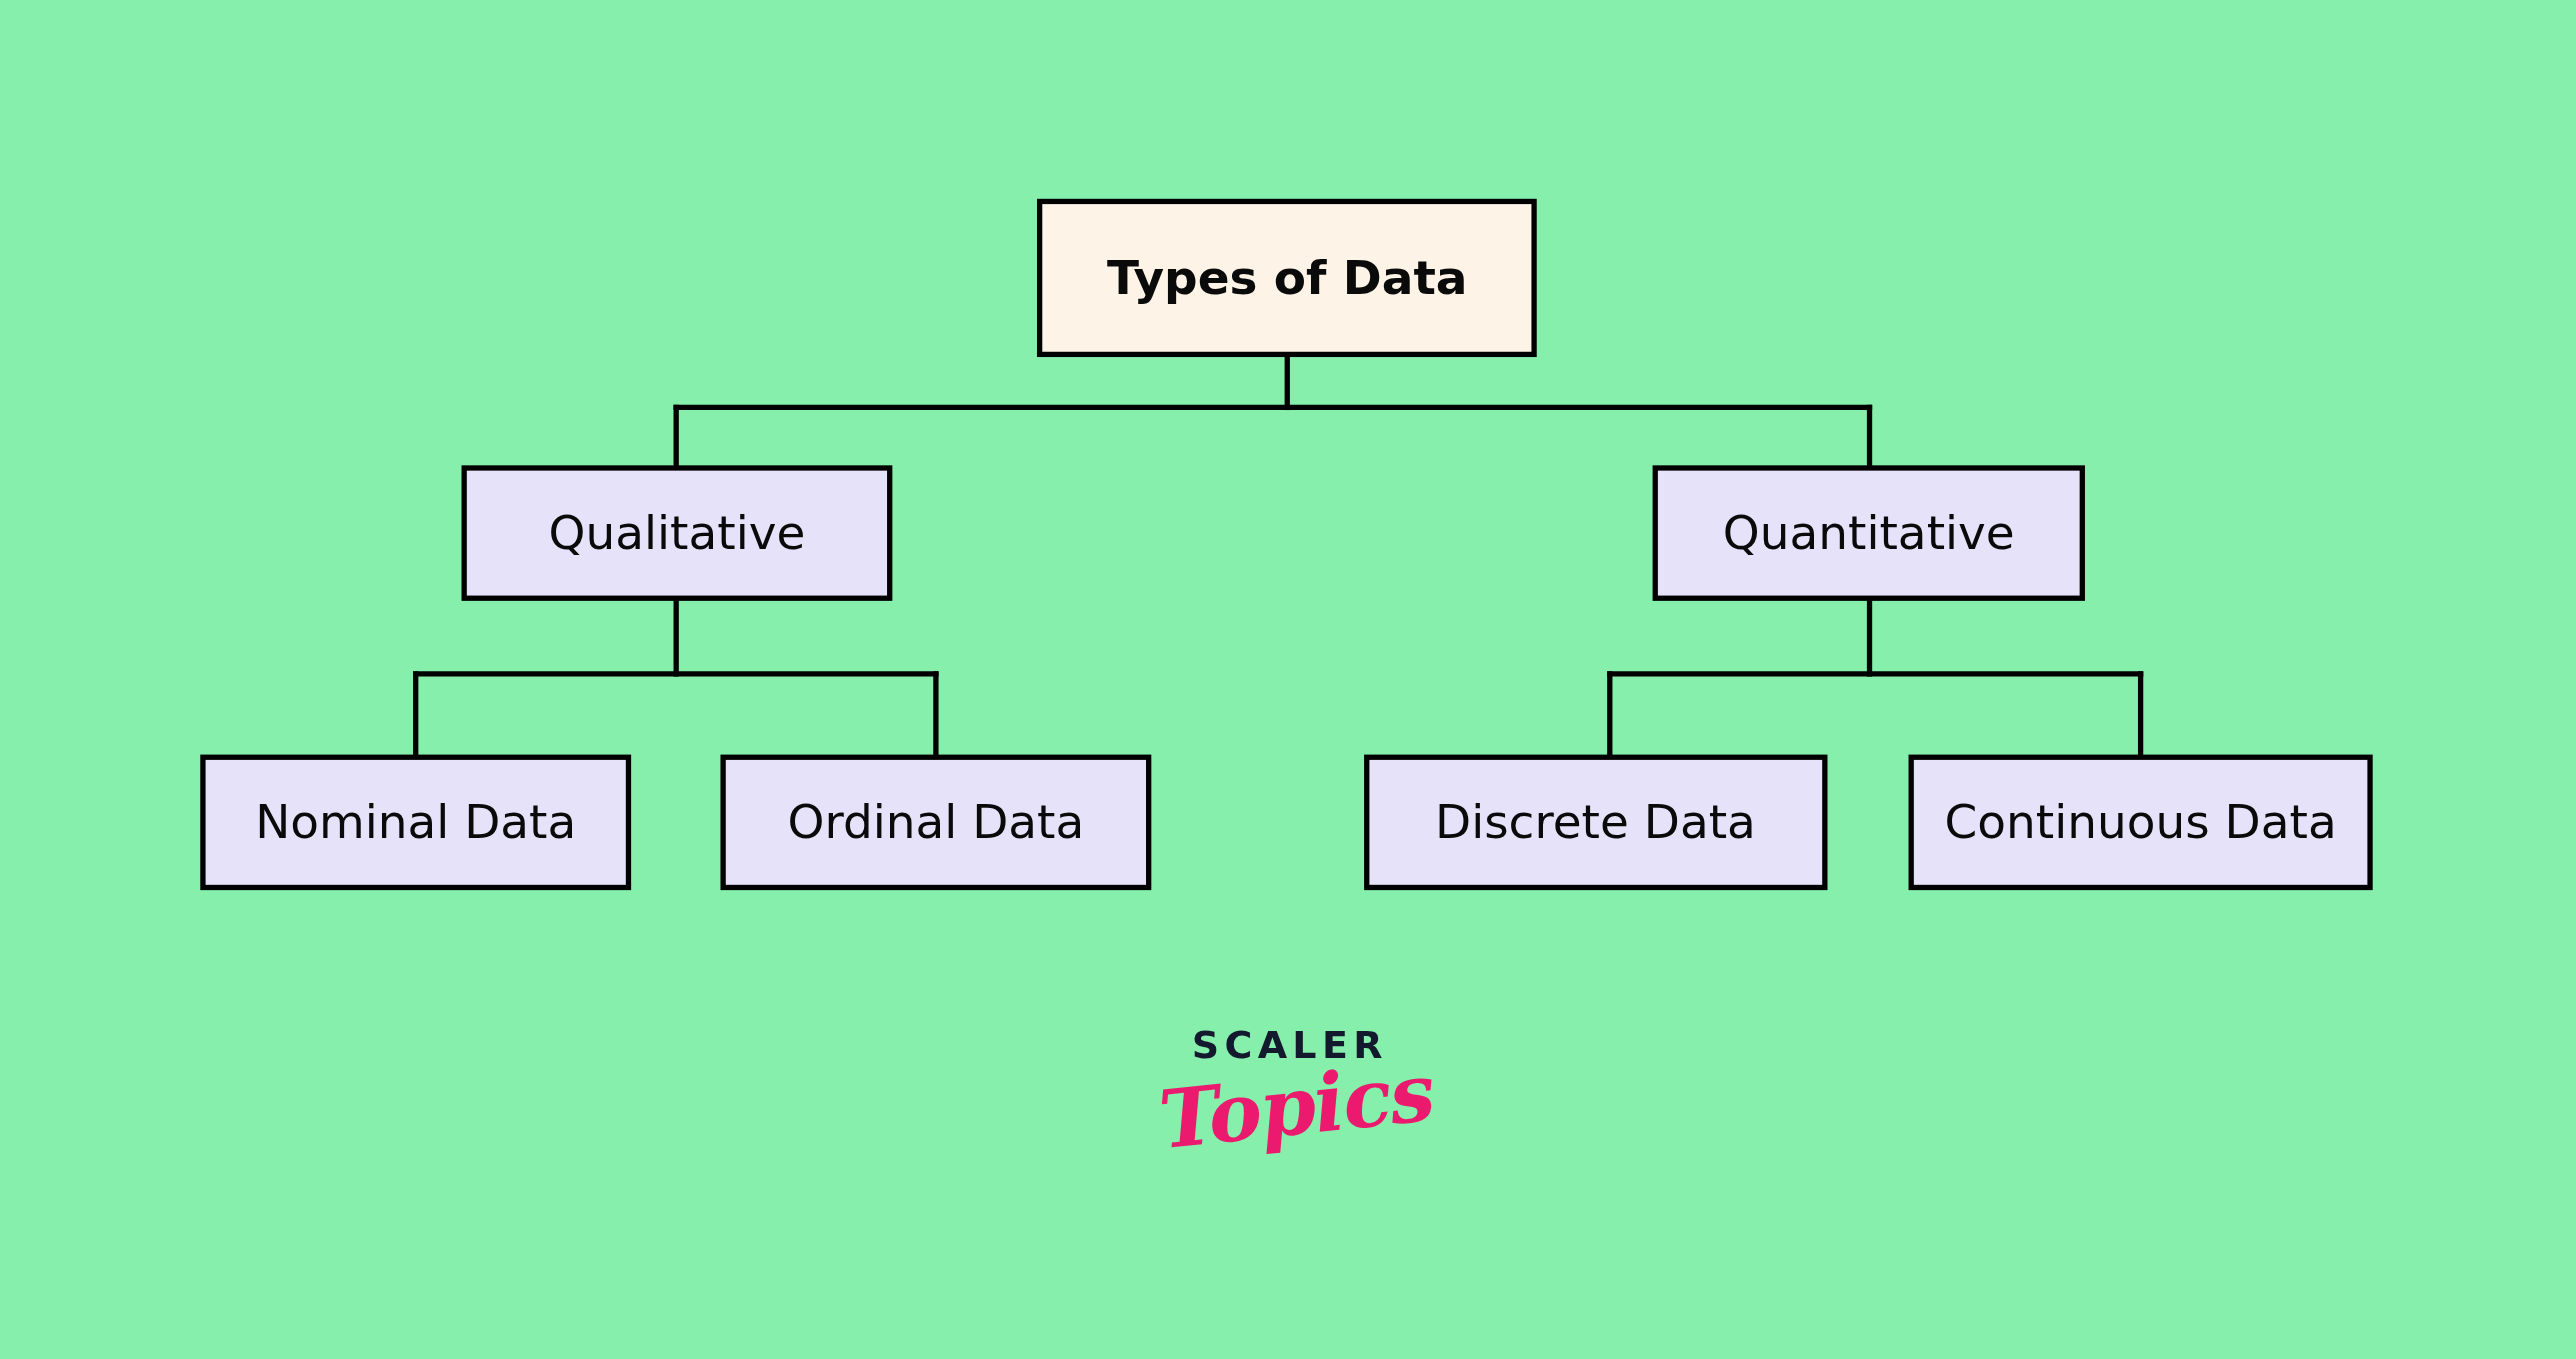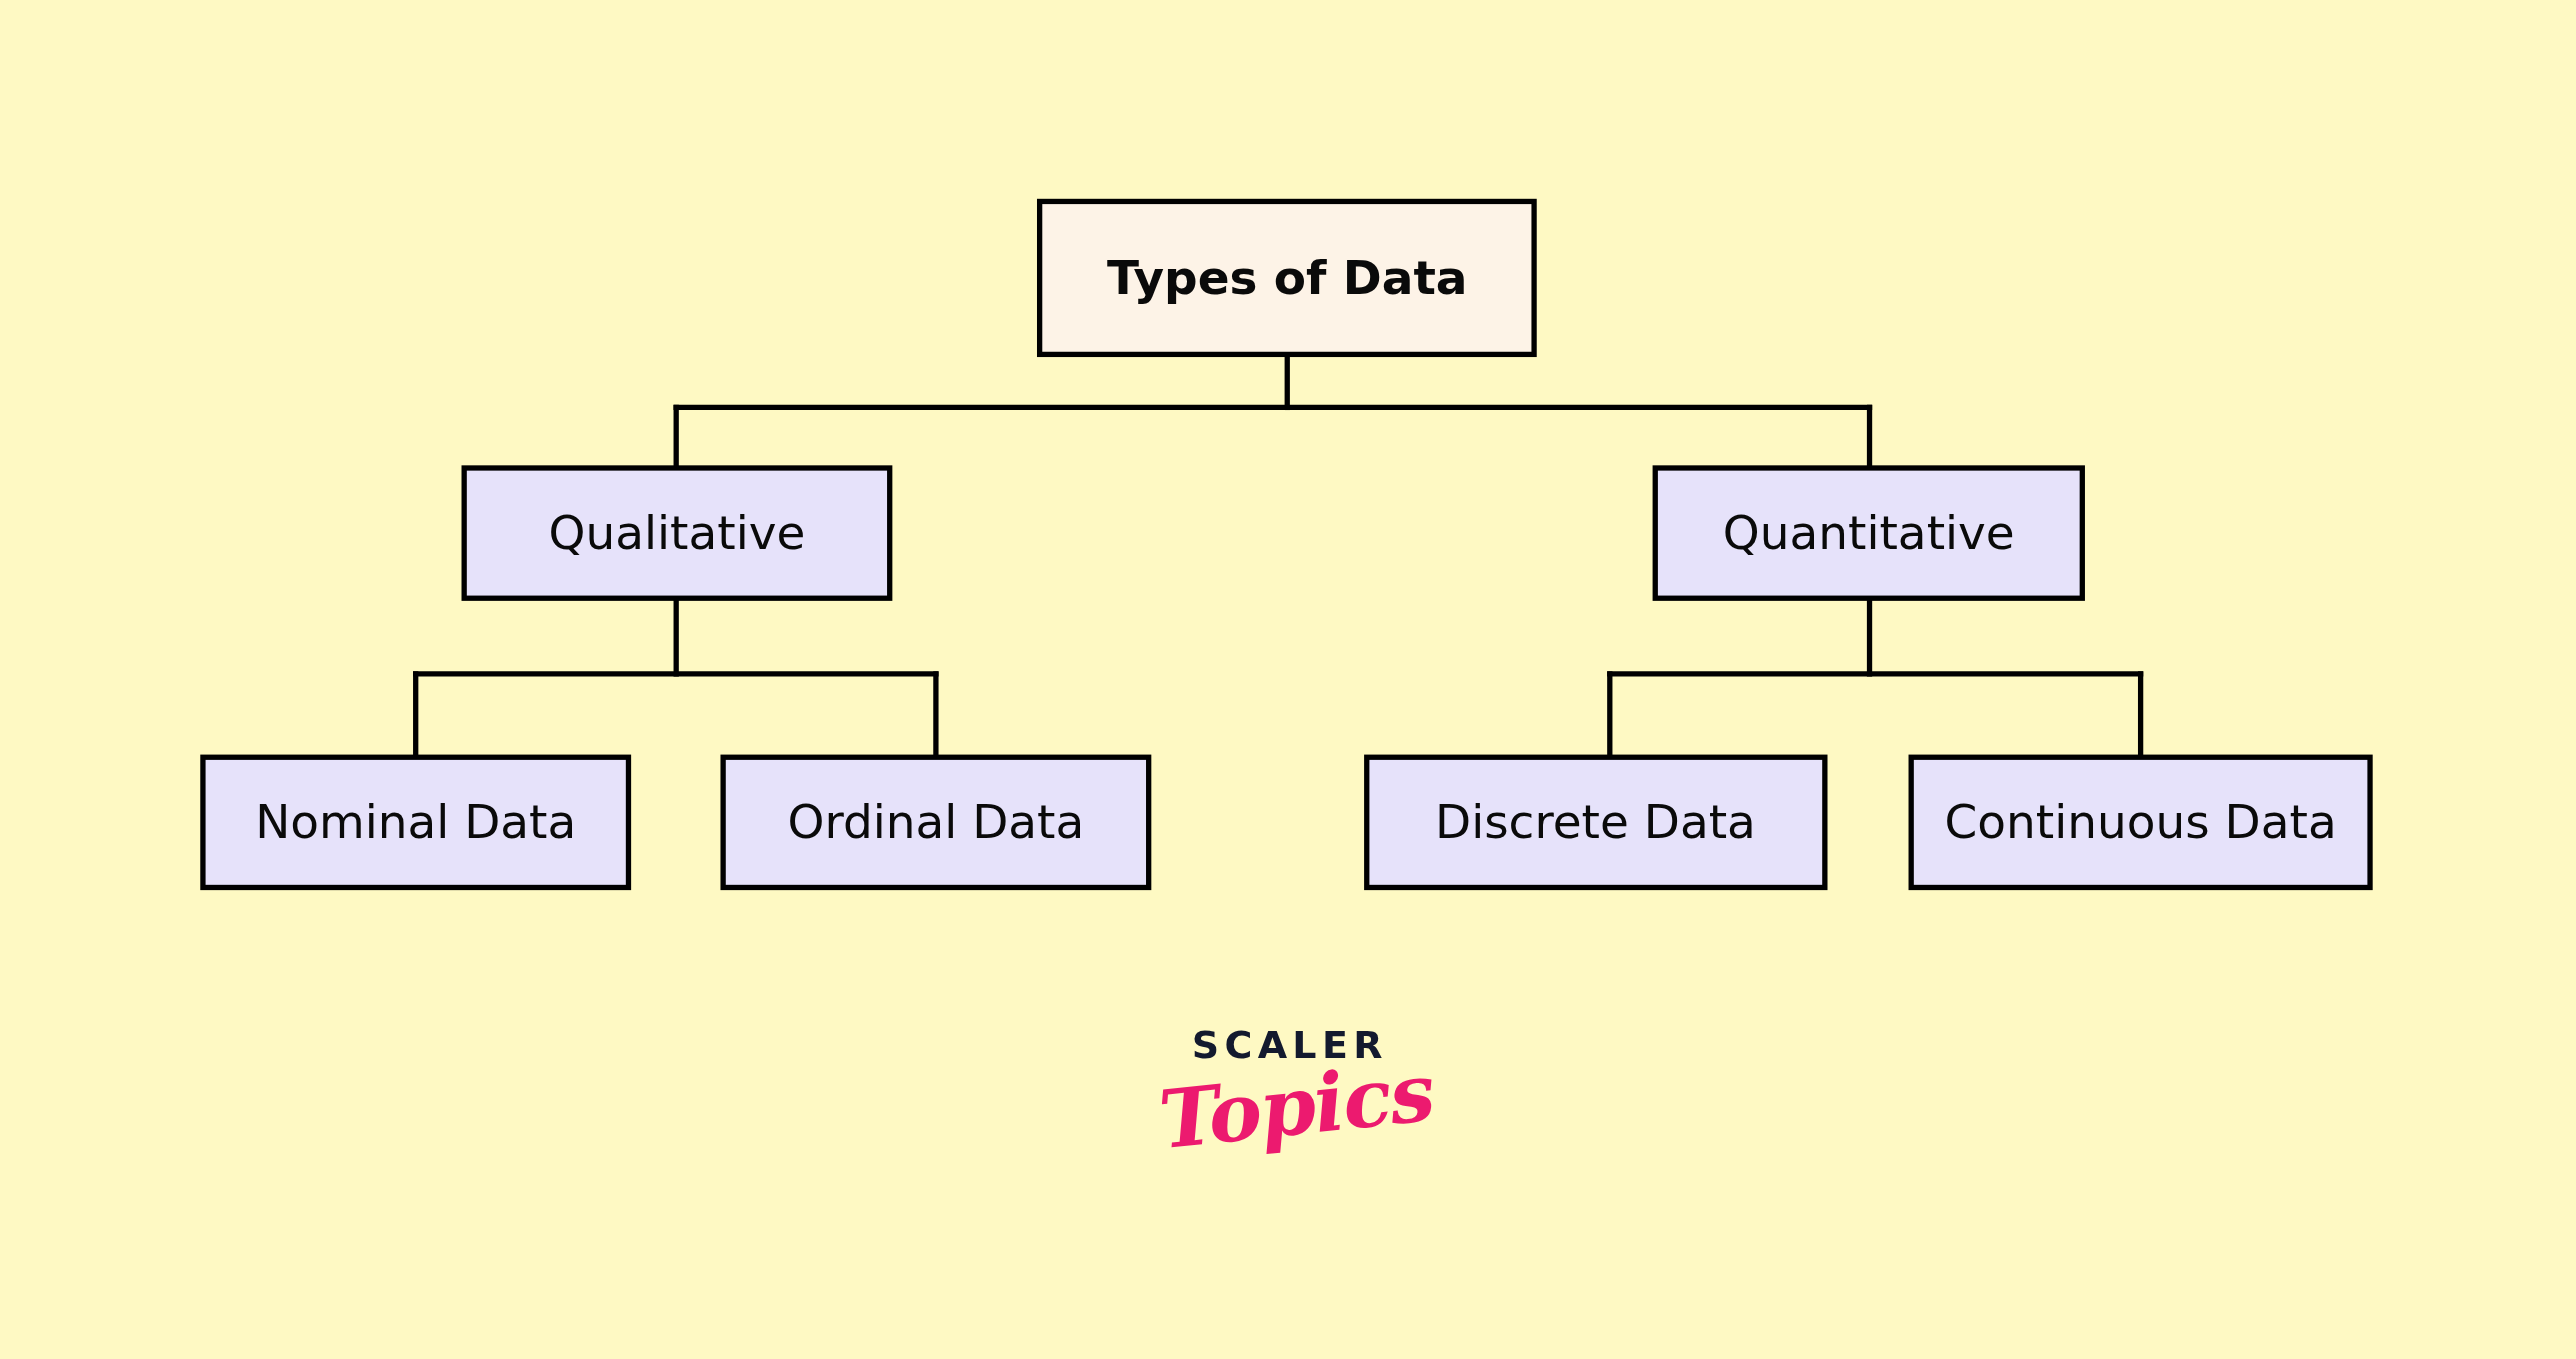--- a/index.html
+++ b/index.html
@@ -11,21 +11,21 @@
   body {
     width: 2576px;
     height: 1360px;
     overflow: hidden;
     font-family: "DejaVu Sans", sans-serif;
   }
   #diagram-root {
     position: relative;
     width: 2576px;
     height: 1360px;
-    background: #fef9c3;
+    background: #86efac;
   }
   svg#tree-svg {
     position: absolute;
     left: 0;
     top: 0;
     width: 2576px;
     height: 1360px;
     display: block;
   }
   .node-rect {

